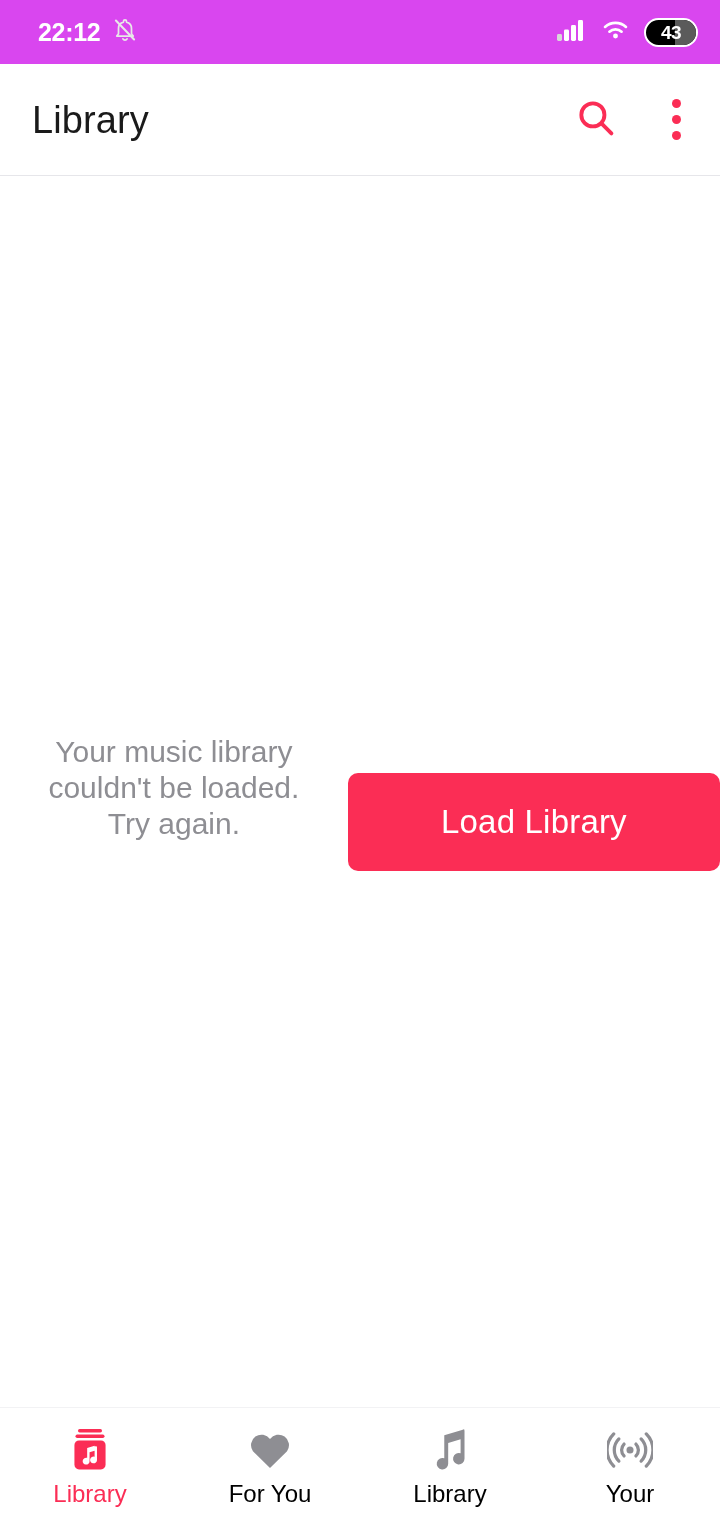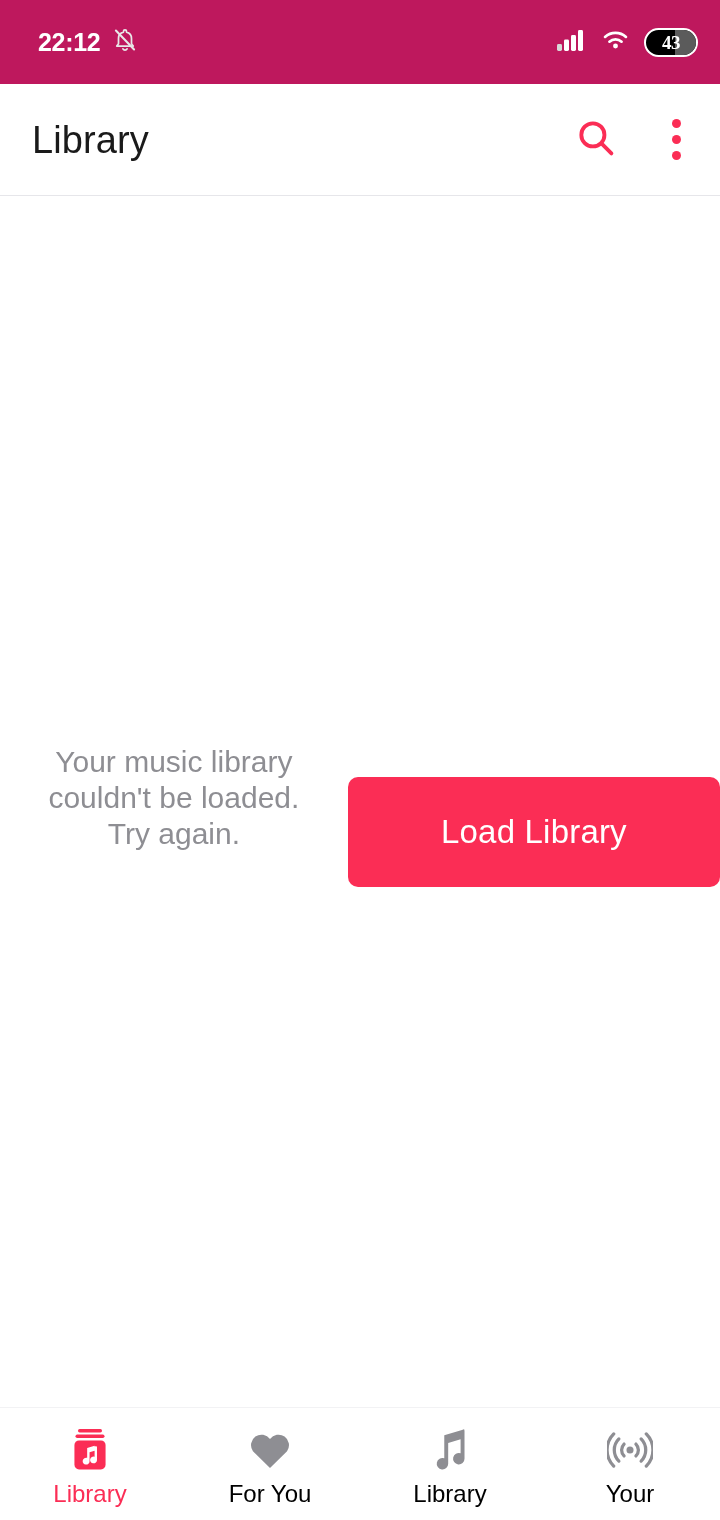--- a/index.html
+++ b/index.html
@@ -17,22 +17,22 @@
     position: relative;
     width: 720px;
     height: 1520px;
     background: #ffffff;
     display: flex;
     flex-direction: column;
   }
 
   
   .status-bar {
-    height: 84px;
-    background: #be185d;
+    height: 64px;
+    background: #d946ef;
     color: #ffffff;
     display: flex;
     align-items: center;
     justify-content: space-between;
     padding: 0 22px 0 38px;
     box-sizing: border-box;
     flex: none;
   }
   .status-left {
     display: flex;
@@ -56,21 +56,20 @@
     width: 54px;
     height: 29px;
     border: 2.5px solid #ffffff;
     border-radius: 15px;
     box-sizing: border-box;
     display: flex;
     align-items: center;
     justify-content: center;
     overflow: hidden;
     background: #000;
-    font-family: Liberation Serif, serif;
   }
   .battery-fill {
     position: absolute;
     right: 0;
     top: 0;
     bottom: 0;
     width: 40%;
     background: #5b5b5b;
   }
   .battery-text {
@@ -155,21 +154,21 @@
     font-size: 30px;
     line-height: 36px;
     color: #8e8e93;
     font-weight: 400;
     margin: 0;
     white-space: pre-line;
   }
   .load-button {
     margin-top: 69px;
     width: 592px;
-    height: 110px;
+    height: 98px;
     background: #fb2d55;
     border: none;
     border-radius: 10px;
     color: #ffffff;
     font-size: 33px;
     font-family: "Liberation Sans", sans-serif;
     font-weight: 400;
     letter-spacing: 0.2px;
     cursor: pointer;
     display: flex;

